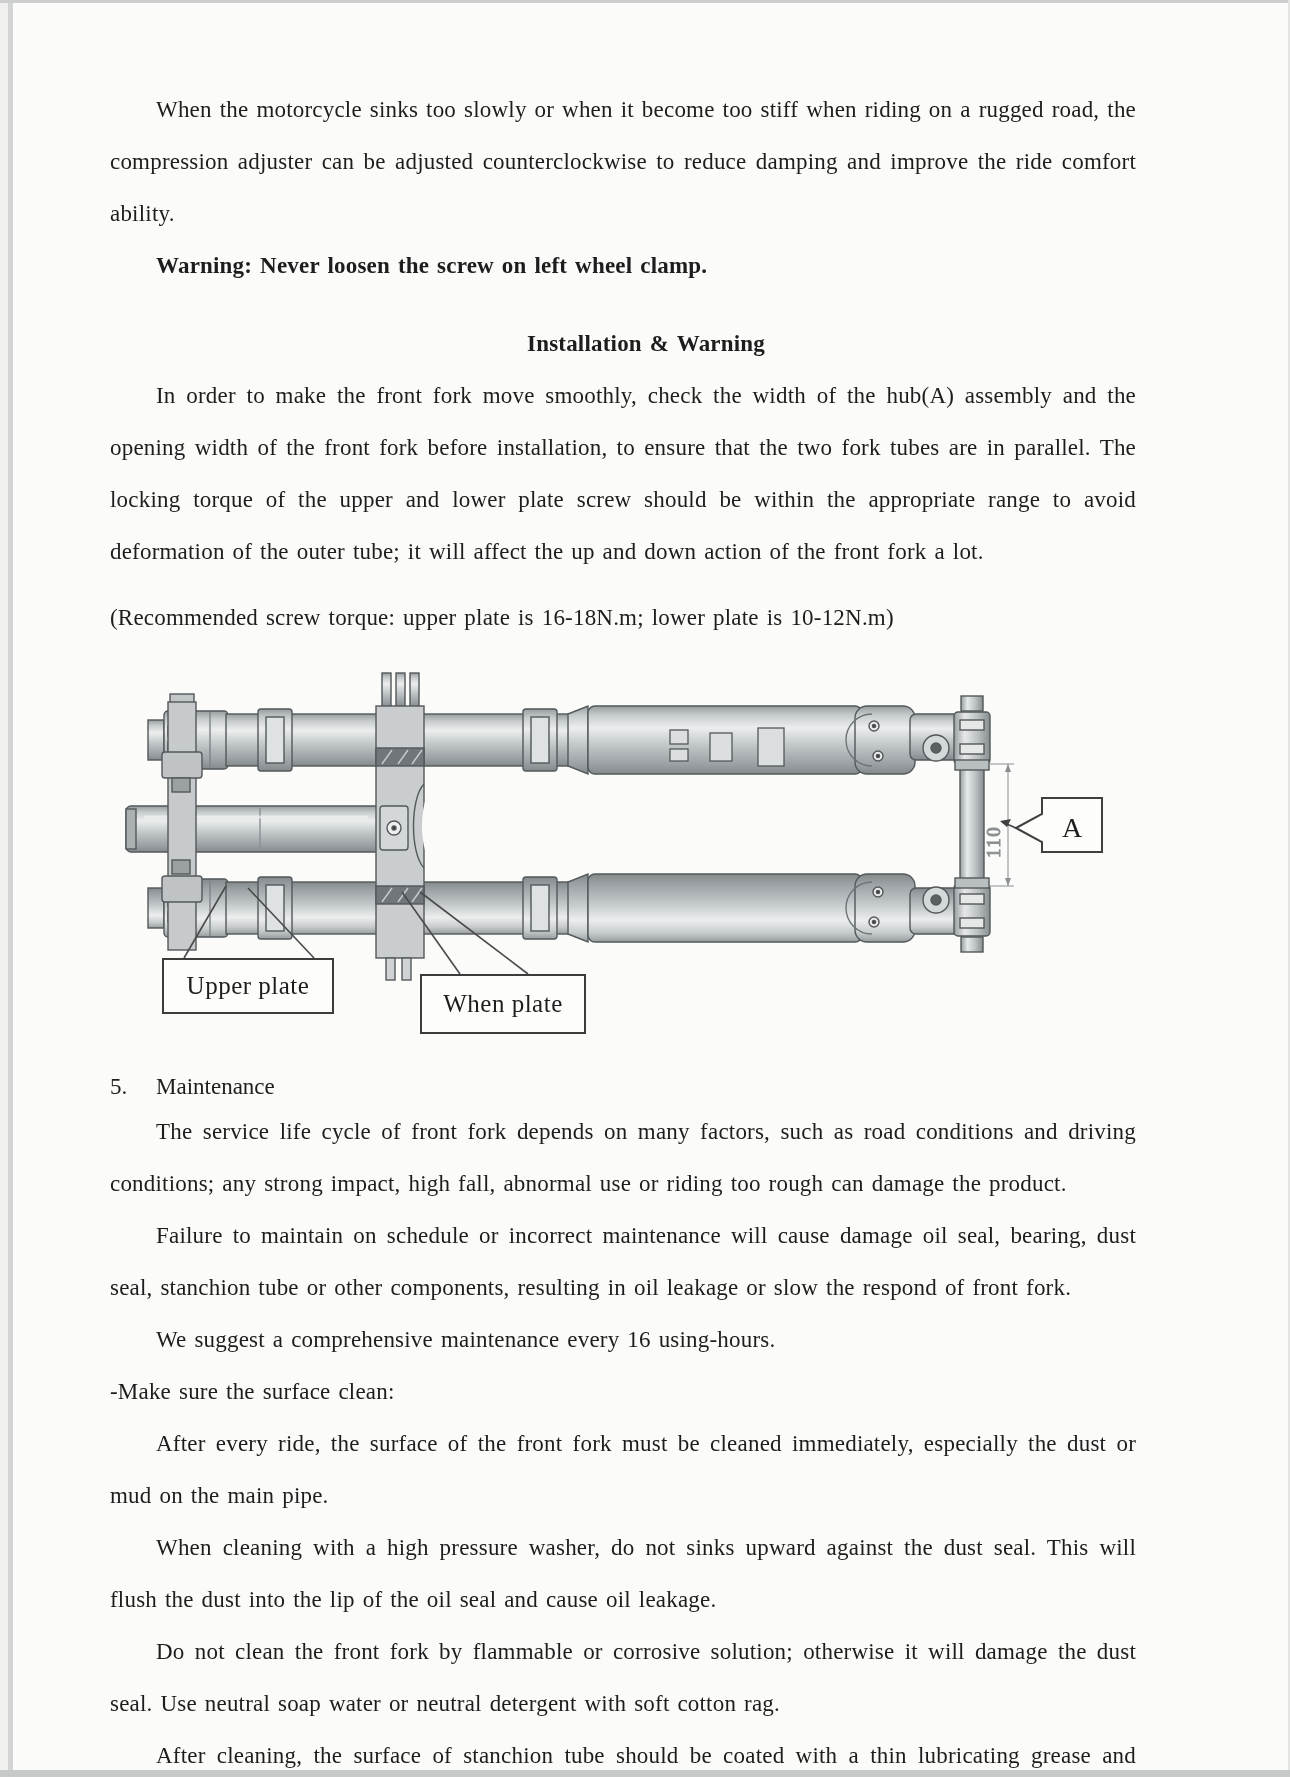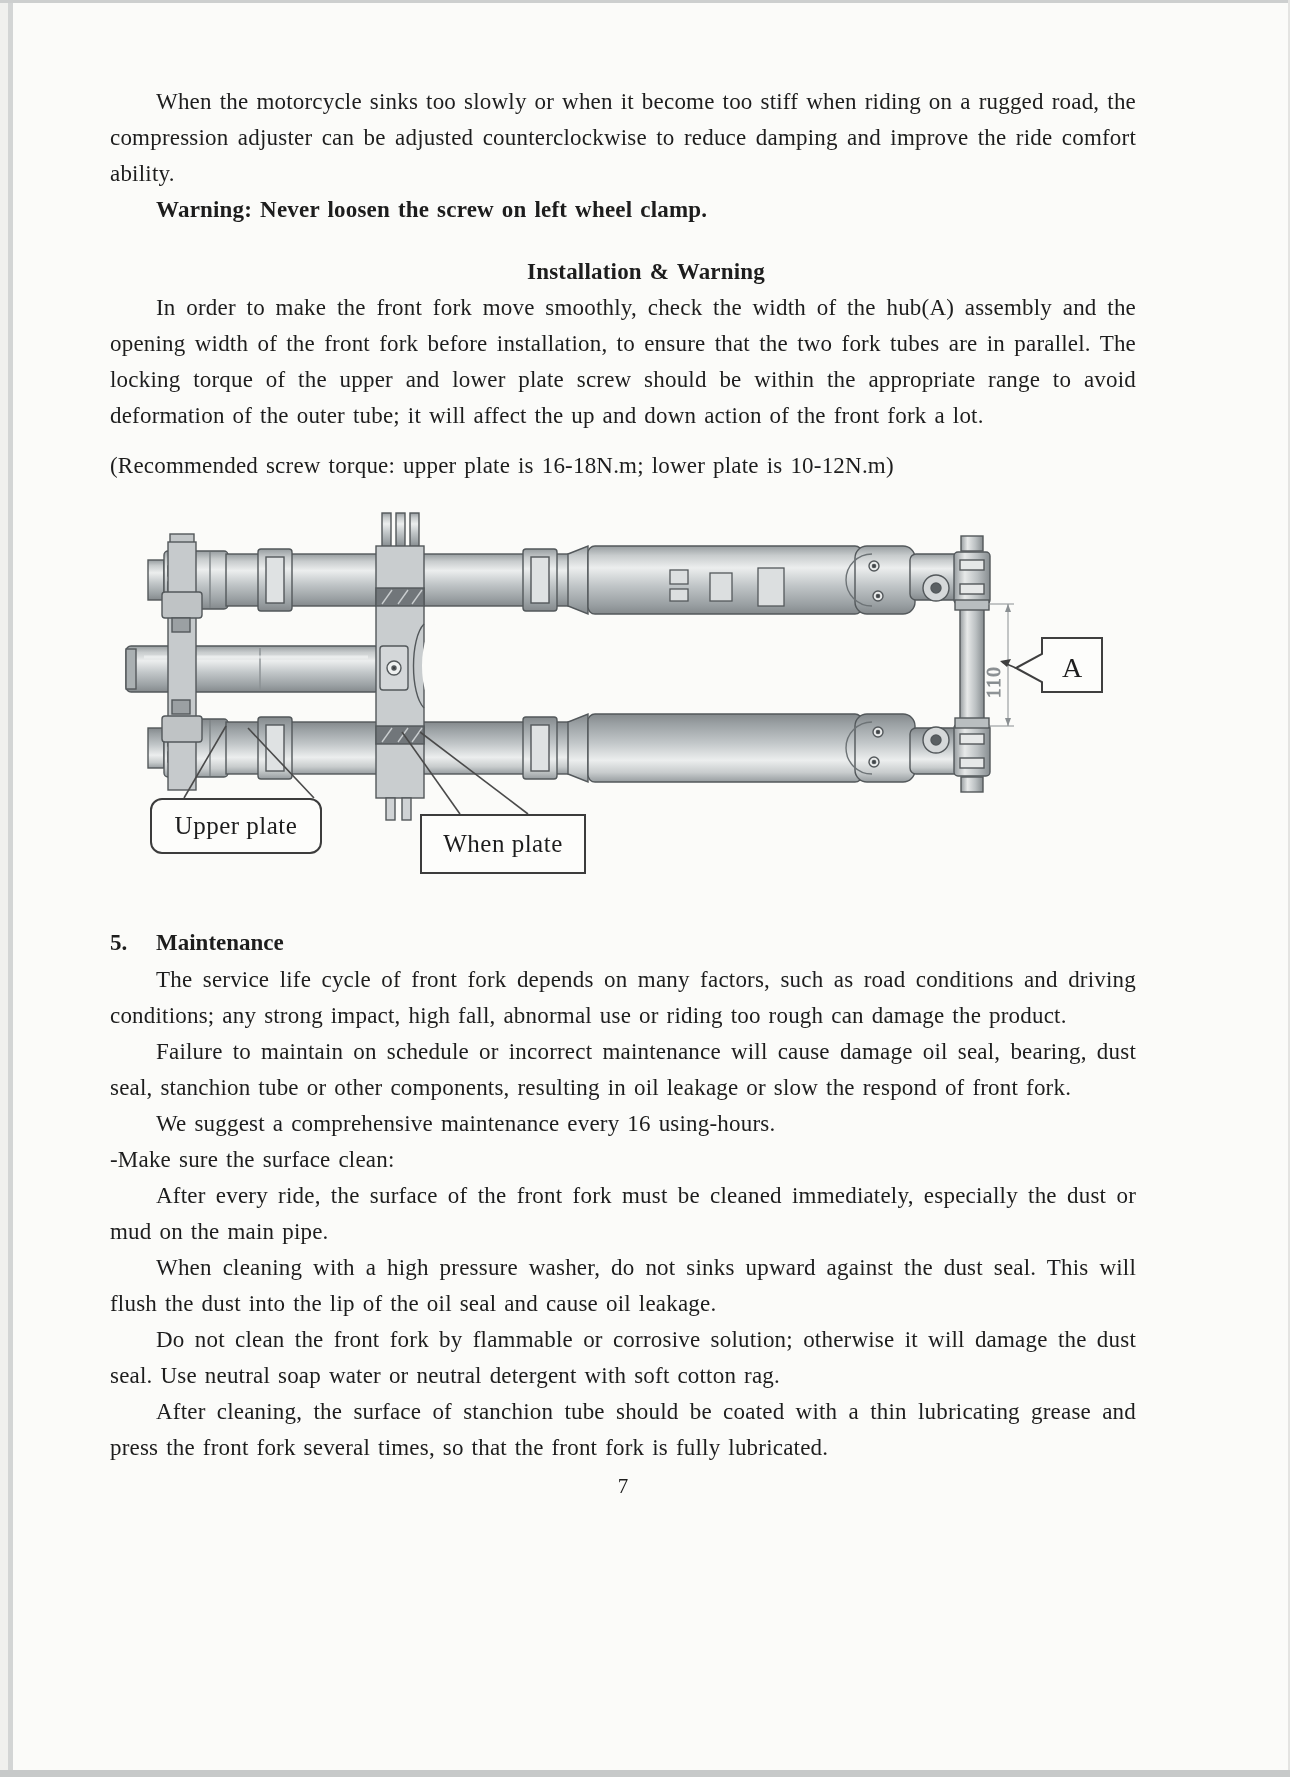--- a/index.html
+++ b/index.html
@@ -11,38 +11,38 @@
   }
   
   .edge-left-outer{position:absolute;left:0;top:0;bottom:0;width:8px;background:#f0f0ee;}
   .edge-left-line{position:absolute;left:8px;top:0;bottom:0;width:5px;background:#d3d5d5;}
   .edge-top-line{position:absolute;left:0;right:0;top:0;height:3px;background:#cdcfcf;}
   .edge-bottom-line{position:absolute;left:0;right:0;bottom:0;height:7px;background:#c7c9c9;}
   .edge-right-line{position:absolute;right:0;top:0;bottom:0;width:2px;background:#e4e4e2;}
 
   .content{position:absolute;left:110px;top:84px;width:1026px;}
   .para{
-    font-size:23px;line-height:36px;text-align:justify;
+    font-size:23px;line-height:52px;text-align:justify;
     text-indent:46px;word-spacing:2px;letter-spacing:0.2px;margin:0;
   }
   .noindent{text-indent:0;}
   .bold{font-weight:bold;}
   .heading{margin-top:26px;text-align:center;}
-  .sec5{margin-top:32px;font-weight:bold;font-size:23px;line-height:38px;}
+  .sec5{margin-top:16px;font-weight:normal;font-size:23px;line-height:38px;}
   .sec5 .num{display:inline-block;width:46px;}
   .torque{margin-top:14px;}
 
   .diagram{position:relative;margin-top:12px;width:1026px;height:396px;}
   .diagram svg{position:absolute;left:0;top:0;}
   .label-box{
     position:absolute;background:#fdfdfb;border:2px solid #3c3c3c;
     display:flex;align-items:center;justify-content:center;
     font-size:25px;letter-spacing:0.5px;color:#1d1d1d;
   }
-  .label-upper{left:40px;top:302px;width:168px;height:52px;border-radius:12px;}
+  .label-upper{left:52px;top:302px;width:168px;height:52px;}
   .label-lower{left:310px;top:318px;width:162px;height:56px;}
 
   .footer-line{margin-top:28px;text-align:right;font-style:italic;font-size:22px;line-height:30px;}
   .pagenum{margin-top:6px;text-align:center;font-size:21px;line-height:28px;}
 </style>
 </head>
 <body>
 
 <div class="edge-left-outer"></div>
 <div class="edge-left-line"></div>

